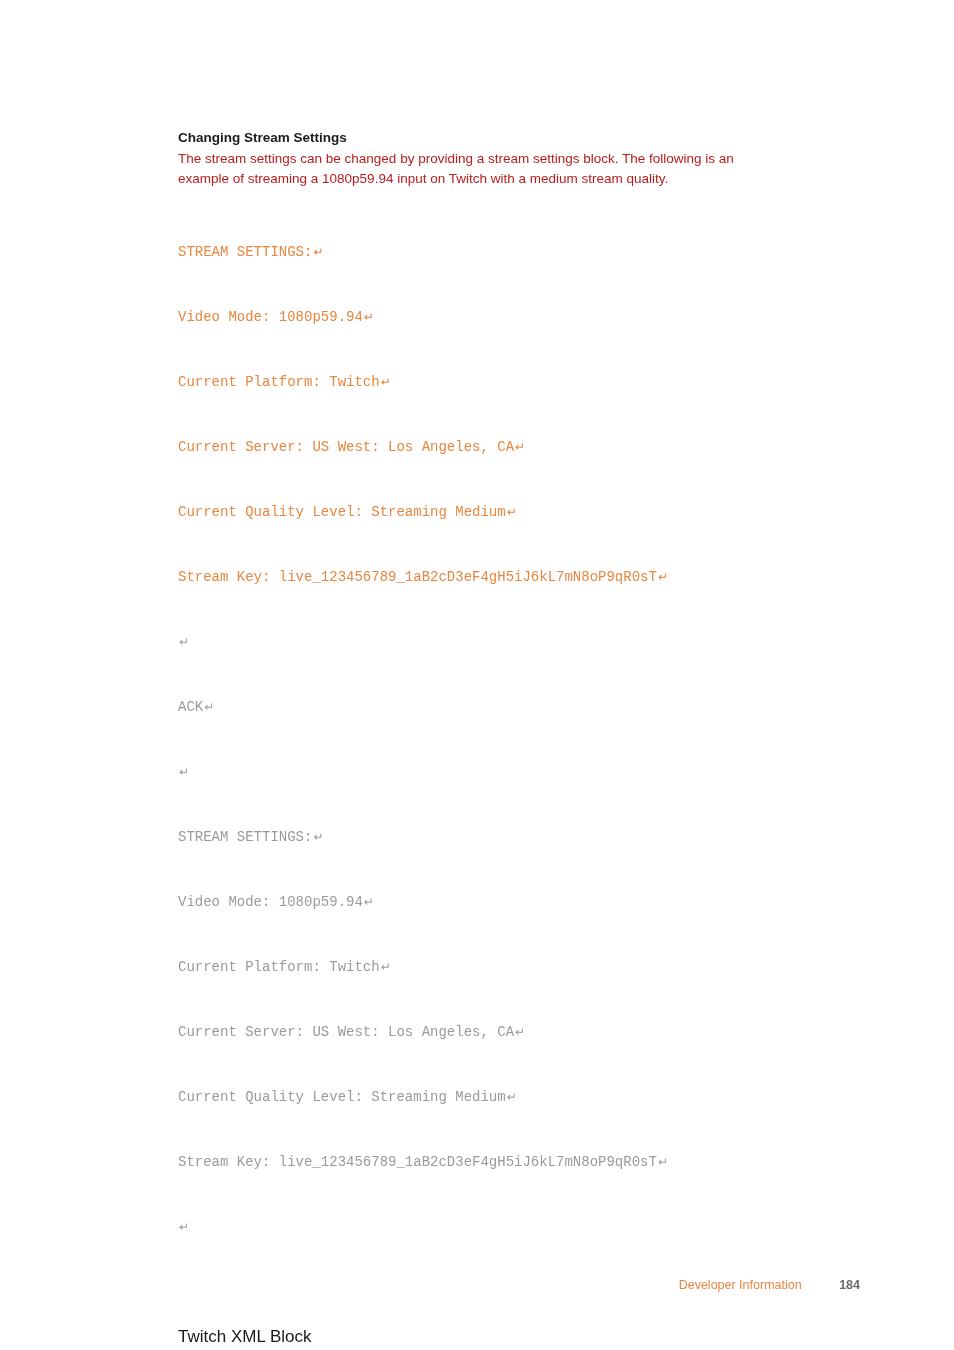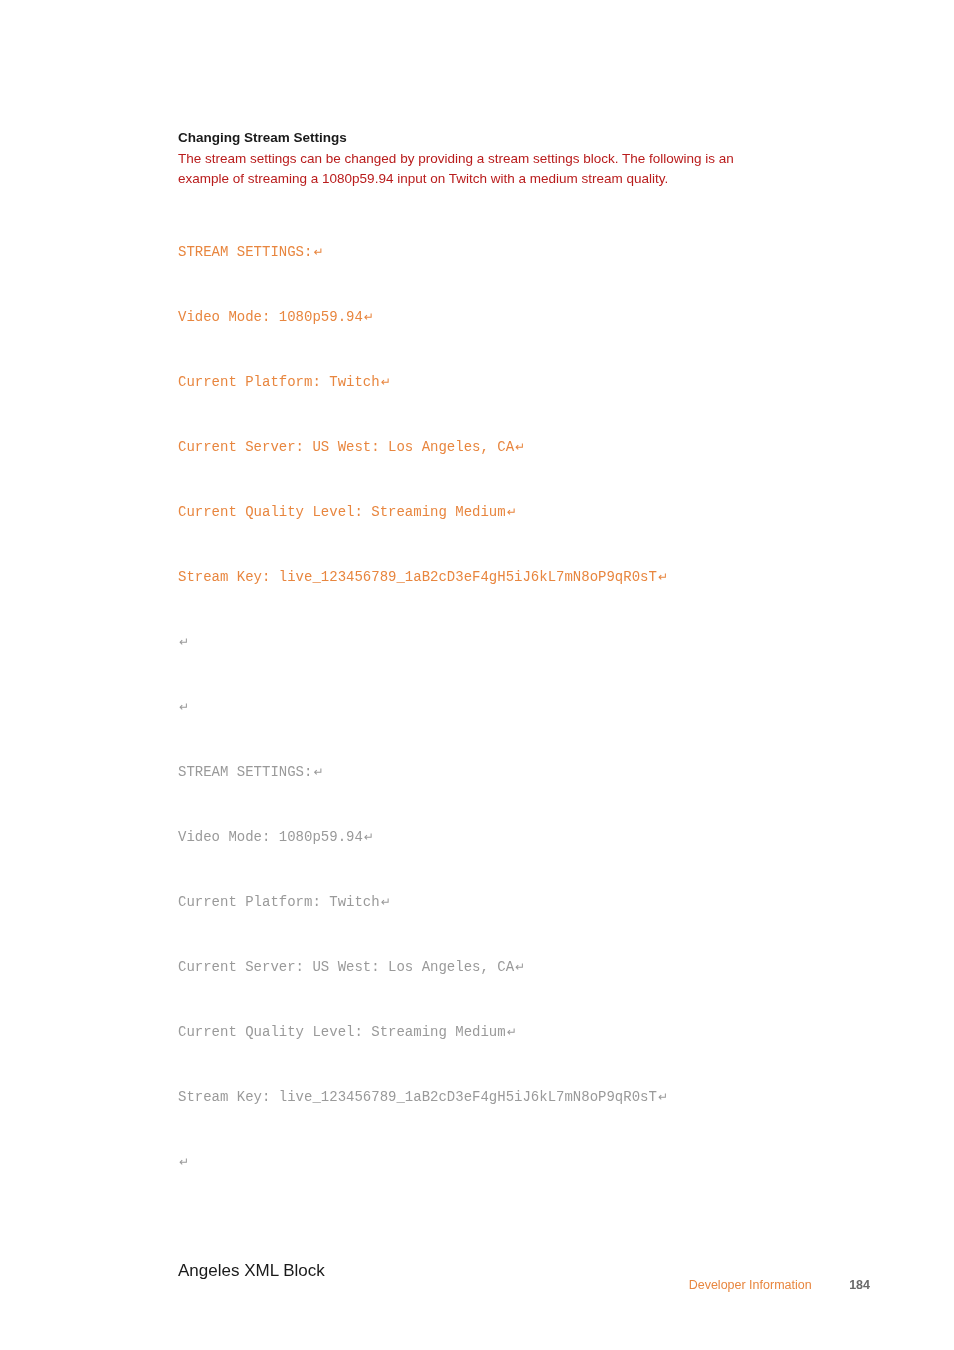--- a/index.html
+++ b/index.html
@@ -51,21 +51,21 @@
     font-size: 12px;
     vertical-align: 0px;
     margin-left: 1px;
   }
 
   .spacer-lg { height: 26px; }
 
   .footer {
     position: absolute;
     bottom: 58px;
-    right: 84px;
+    right: 94px;
     font-size: 12.5px;
   }
   .footer .section-label { color: #e8863f; }
   .footer .page-num { color: #6a6a6a; font-weight: 600; margin-left: 34px; }
 </style>
 </head>
 <body>
 
 <div class="page">
 
@@ -73,32 +73,33 @@
   <p class="body">The stream settings can be changed by providing a stream settings block. The following is an example of streaming a 1080p59.94 input on Twitch with a medium stream quality.</p>
 
   <div class="code-block">
     <span class="code-line c-orange"><span>STREAM SETTINGS:</span><span class="enter">↵</span></span>
     <span class="code-line c-orange"><span>Video Mode: 1080p59.94</span><span class="enter">↵</span></span>
     <span class="code-line c-orange"><span>Current Platform: Twitch</span><span class="enter">↵</span></span>
     <span class="code-line c-orange"><span>Current Server: US West: Los Angeles, CA</span><span class="enter">↵</span></span>
     <span class="code-line c-orange"><span>Current Quality Level: Streaming Medium</span><span class="enter">↵</span></span>
     <span class="code-line c-orange"><span>Stream Key: live_123456789_1aB2cD3eF4gH5iJ6kL7mN8oP9qR0sT</span><span class="enter">↵</span></span>
     <span class="code-line c-gray"><span></span><span class="enter">↵</span></span>
+    <span class="code-line c-gray"><span>ACK</span><span class="enter">↵</span></span>
     <span class="code-line c-gray"><span></span><span class="enter">↵</span></span>
     <span class="code-line c-gray"><span>STREAM SETTINGS:</span><span class="enter">↵</span></span>
     <span class="code-line c-gray"><span>Video Mode: 1080p59.94</span><span class="enter">↵</span></span>
     <span class="code-line c-gray"><span>Current Platform: Twitch</span><span class="enter">↵</span></span>
     <span class="code-line c-gray"><span>Current Server: US West: Los Angeles, CA</span><span class="enter">↵</span></span>
     <span class="code-line c-gray"><span>Current Quality Level: Streaming Medium</span><span class="enter">↵</span></span>
     <span class="code-line c-gray"><span>Stream Key: live_123456789_1aB2cD3eF4gH5iJ6kL7mN8oP9qR0sT</span><span class="enter">↵</span></span>
     <span class="code-line c-gray"><span></span><span class="enter">↵</span></span>
   </div>
 
   <div class="spacer-lg"></div>
 
-  <h3 class="section-title">Angeles XML Block</h3>
+  <h3 class="section-title">Twitch XML Block</h3>
 
   <div class="footer">
     <span class="section-label">Developer Information</span>
     <span class="page-num">184</span>
   </div>
 
 </div>
 
 </body></html>

